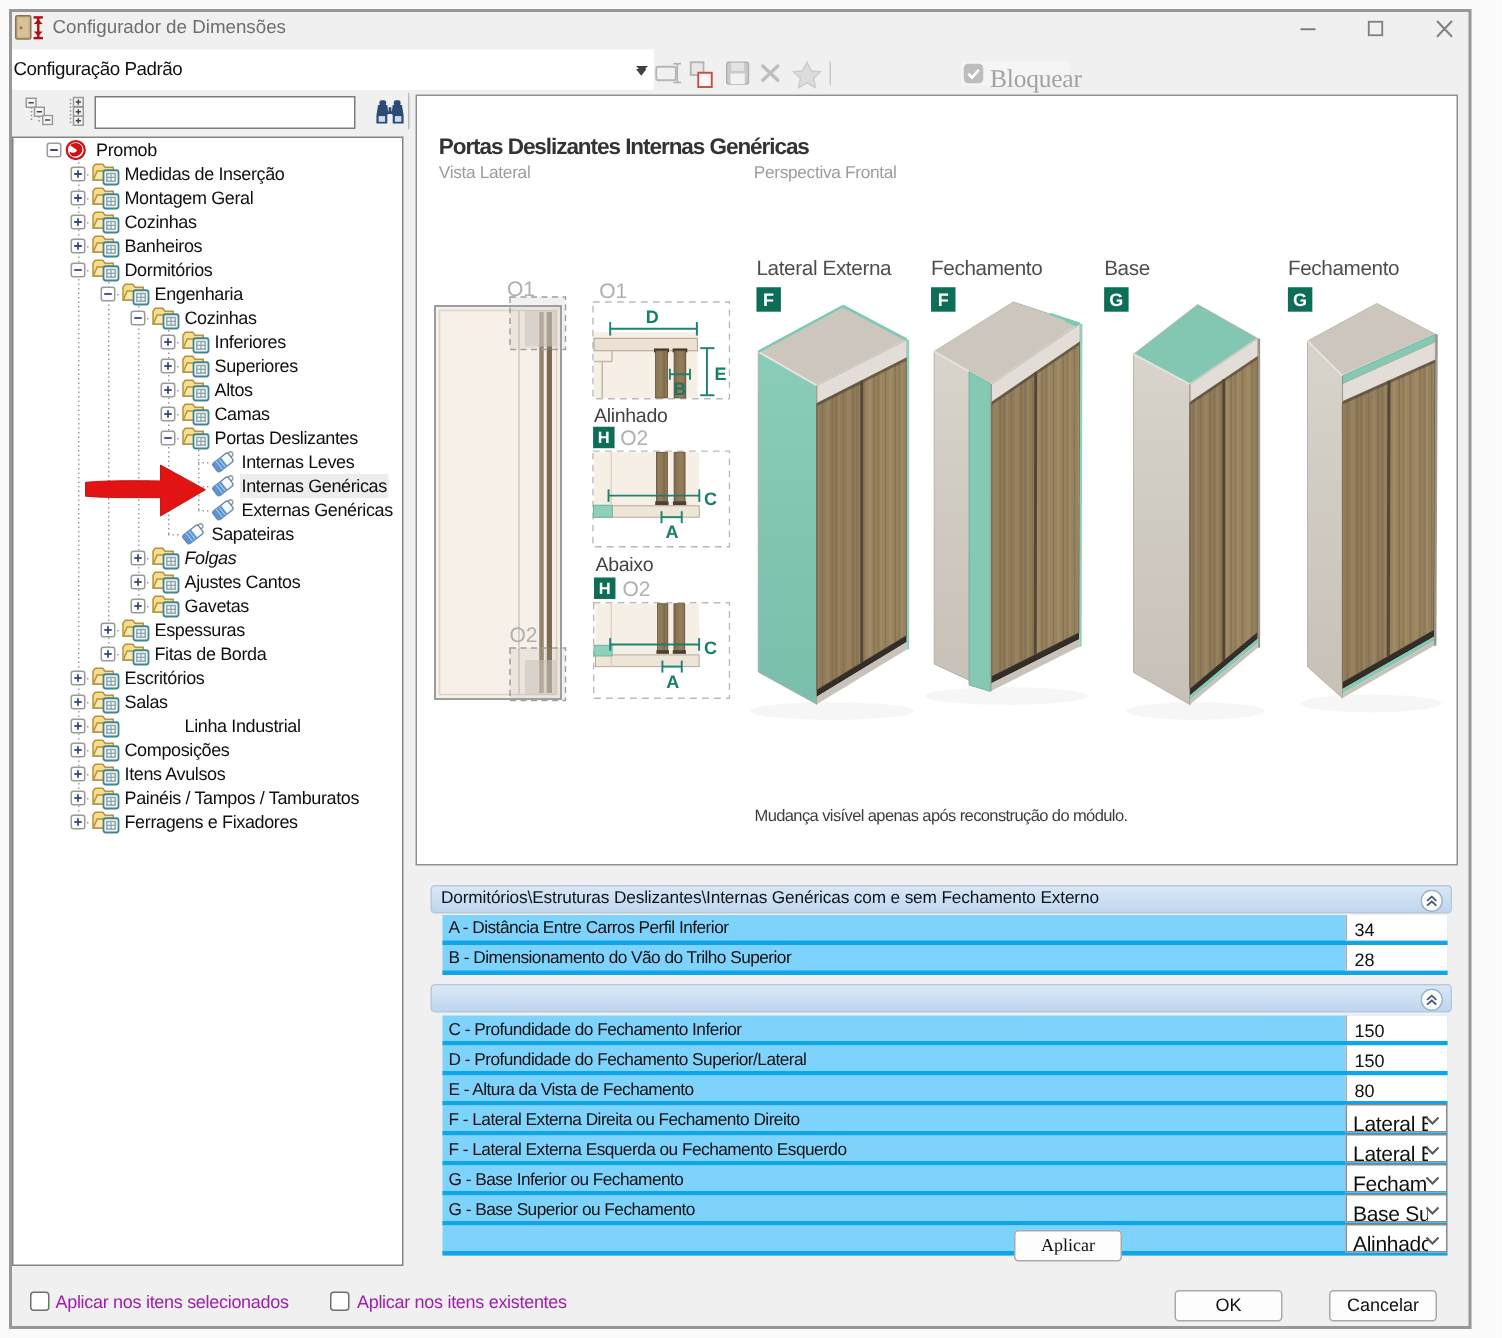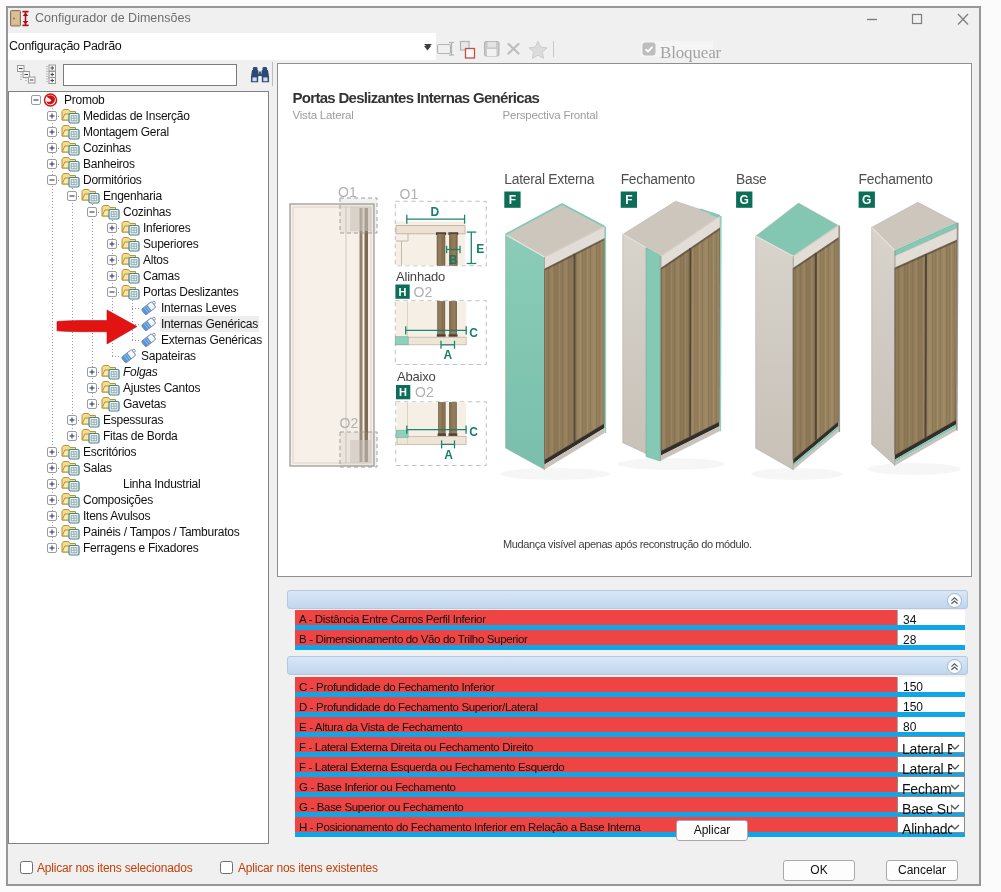--- a/index.html
+++ b/index.html
@@ -18,28 +18,28 @@
 .t3{font-size:14px;fill:#b0b0b0;}
 .t4{font-size:13px;fill:#434343;letter-spacing:-0.2px;}
 .t5{font-size:13.8px;fill:#4e4e4e;letter-spacing:-0.25px;}
 .t6{font-size:11px;fill:#3d3d3d;letter-spacing:-0.4px;}
 .dim{font-size:12px;font-weight:700;fill:#157f6a;}
 .bdg{font-size:11px;font-weight:700;fill:#fff;text-anchor:middle;}
 .bdg2{font-size:12px;font-weight:700;fill:#fff;text-anchor:middle;}
 .hdr{position:absolute;height:19px;background:linear-gradient(#d9e7f7,#c0d6ee);border:1px solid #b4c9e0;border-radius:3px;}
 .hdrt{position:absolute;left:6px;top:2.5px;font-size:11.5px;letter-spacing:-0.1px;color:#10141c;white-space:nowrap;}
 .chev{position:absolute;right:5px;top:2px;}
-.prow{position:absolute;left:295px;width:670px;background:#ef4444;border-bottom:5px solid #0ea5e9;}
+.prow{position:absolute;left:295px;width:670px;background:#7dd3fc;border-bottom:3px solid #0ea5e9;}
 .plab{position:absolute;left:4px;top:3.5px;font-size:11.5px;letter-spacing:-0.35px;color:#101010;white-space:nowrap;}
 .pval{position:absolute;left:602px;right:0;top:0;bottom:0;background:#fff;border-left:1px solid #ababab;padding:3px 0 0 5px;font-size:12px;color:#101010;}
 .pdd{position:absolute;left:602px;right:0;top:-1px;bottom:-1px;background:#fff;border:1px solid #8a8a8a;}
 .pddt{position:absolute;left:4px;top:4px;font-size:14px;letter-spacing:-0.2px;color:#101010;white-space:nowrap;overflow:hidden;max-width:50px;text-align:right;}
 .pdds{position:absolute;right:4px;top:7px;}
 .cb{position:absolute;width:13px;height:13px;background:#fff;border:1px solid #6f6f6f;border-radius:2.5px;}
-.cblab{position:absolute;font-size:12px;letter-spacing:-0.2px;color:#c2410c;}
+.cblab{position:absolute;font-size:12px;letter-spacing:-0.2px;color:#a21caf;}
 .btn{position:absolute;width:72px;height:21px;background:#fdfdfd;border:1px solid #a9a9a9;border-radius:3px;font-size:12px;color:#101010;text-align:center;line-height:19px;}
 </style></head><body>
 <div id="win"></div>
 <div id="title">Configurador de Dimensões</div>
 <svg class="abs" style="left:10px;top:10px;" width="20" height="17" viewBox="0 0 20 17">
 <rect x="0.5" y="0.5" width="10" height="15.5" rx="1" fill="#cdb088" stroke="#8a744f"></rect>
 <rect x="2" y="2" width="7" height="12.5" fill="#d9c096"></rect>
 <circle cx="4" cy="8.5" r="1" fill="#8a744f"></circle>
 <g stroke="#b50b15" stroke-width="1.6">
       <line x1="15.5" y1="1.5" x2="15.5" y2="15.5"></line>
@@ -626,20 +626,21 @@
     <text x="628.8000000000001" y="204.3" class="bdg2">F</text>
     <text x="736.1" y="183.5" class="t5">Base</text>
     <rect x="736.1" y="191.5" width="16.3" height="16.3" fill="#0d6e58"></rect>
     <text x="744.2" y="204.3" class="bdg2">G</text>
     <text x="858.6" y="183.5" class="t5">Fechamento</text>
     <rect x="858.6" y="191.5" width="16.3" height="16.3" fill="#0d6e58"></rect>
     <text x="866.7" y="204.3" class="bdg2">G</text>
     <text x="503" y="547.5" class="t6">Mudança visível apenas após reconstrução do módulo.</text>
   </svg>
 <div class="hdr" style="left:287px;top:589.5px;width:681px;">
+    <span class="hdrt">Dormitórios\Estruturas Deslizantes\Internas Genéricas com e sem Fechamento Externo</span>
     <svg class="chev" width="15" height="15" viewBox="0 0 15 15">
       <circle cx="7.5" cy="7.5" r="7" fill="#fdfdfd" stroke="#9fb4cc"></circle>
       <path d="M4.4,7.6 L7.5,4.8 L10.6,7.6 M4.4,10.8 L7.5,8 L10.6,10.8" fill="none" stroke="#445b72" stroke-width="1.2"></path>
     </svg>
   </div>
 <div class="hdr" style="left:287px;top:655.5px;width:681px;">
     <svg class="chev" width="15" height="15" viewBox="0 0 15 15">
       <circle cx="7.5" cy="7.5" r="7" fill="#fdfdfd" stroke="#9fb4cc"></circle>
       <path d="M4.4,7.6 L7.5,4.8 L10.6,7.6 M4.4,10.8 L7.5,8 L10.6,10.8" fill="none" stroke="#445b72" stroke-width="1.2"></path>
     </svg>
@@ -694,26 +695,25 @@
 <div class="prow" style="top:797.1px;height:20px;">
     <span class="plab">G - Base Superior ou Fechamento</span>
     <span class="pdd">
       <span class="pddt">Base Sup</span>
       <svg width="10" height="6" viewBox="0 0 10 6" class="pdds">
         <path d="M1,1 L5,5 L9,1" fill="none" stroke="#5a5a5a" stroke-width="1.4"></path>
       </svg>
     </span>
   </div>
 <div class="prow" style="top:817.1px;height:20px;">
-    <span class="plab">H - Posicionamento do Fechamento Inferior em Relação a Base Interna</span>
     <span class="pdd">
       <span class="pddt">Alinhado</span>
       <svg width="10" height="6" viewBox="0 0 10 6" class="pdds">
         <path d="M1,1 L5,5 L9,1" fill="none" stroke="#5a5a5a" stroke-width="1.4"></path>
       </svg>
     </span>
   </div>
 <div class="cb" style="left:20px;top:861px;"></div>
 <div class="cblab" style="left:37px;top:861px;">Aplicar nos itens selecionados</div>
 <div class="cb" style="left:220px;top:861px;"></div>
 <div class="cblab" style="left:238px;top:861px;">Aplicar nos itens existentes</div>
-<div class="btn" style="left:676px;top:820px;">Aplicar</div>
+<div class="btn" style="left:676px;top:820px;font-family:Liberation Serif, serif;">Aplicar</div>
 <div class="btn" style="left:783px;top:860px;">OK</div>
 <div class="btn" style="left:886px;top:860px;">Cancelar</div>
 </body></html>

